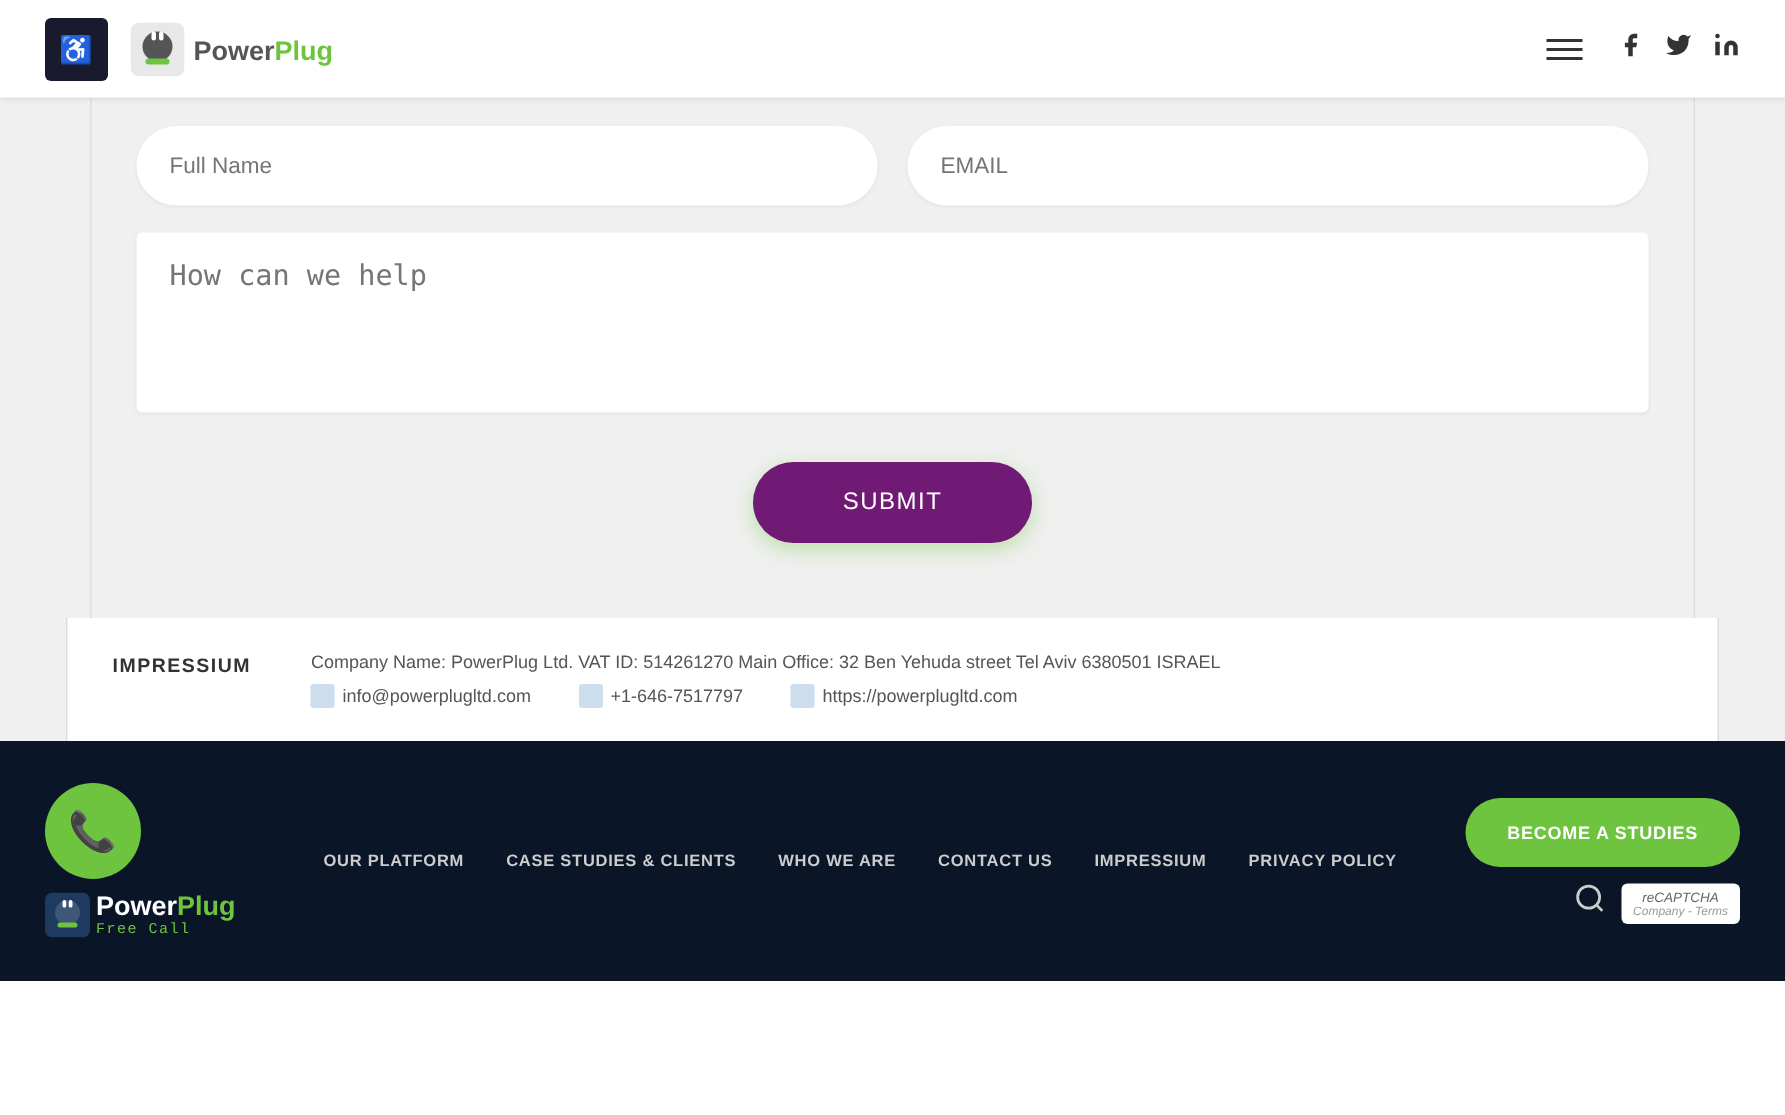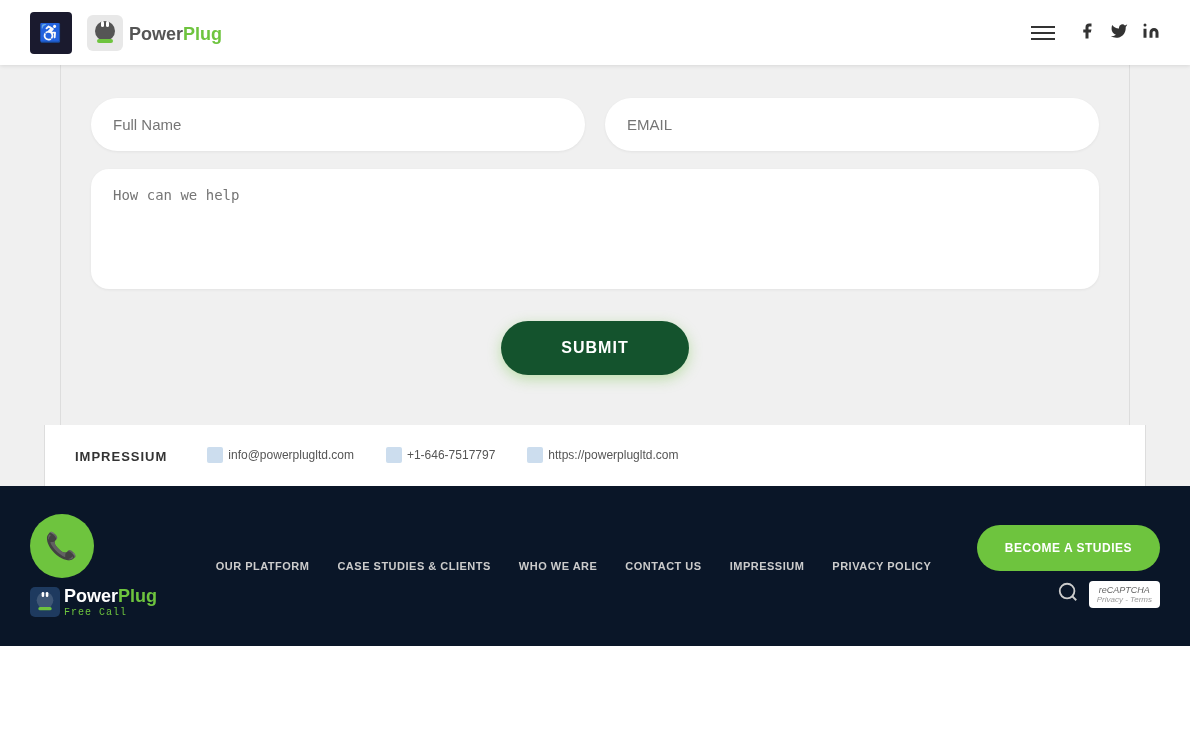--- a/index.html
+++ b/index.html
@@ -59,43 +59,43 @@
       border: none;
       background: #fff;
       font-size: 15px;
       color: #aaa;
       outline: none;
       box-shadow: 0 1px 3px rgba(0,0,0,0.06);
     }
     .form-textarea {
       width: 100%;
       padding: 18px 22px;
-      border-radius: 18px;
+      border-radius: 4px;
       border: none;
       background: #fff;
-      font-size: 14px;
+      font-size: 19px;
       color: #aaa;
       outline: none;
       resize: none;
       height: 120px;
       box-shadow: 0 1px 3px rgba(0,0,0,0.06);
     }
     .submit-row {
       display: flex;
       justify-content: center;
       margin-top: 28px;
     }
     .submit-btn {
-      background: #14532d;
+      background: #701a75;
       color: #fff;
       border: none;
       border-radius: 30px;
       padding: 18px 60px;
       font-size: 16px;
-      font-weight: bold;
+      font-weight: normal;
       letter-spacing: 1px;
       cursor: pointer;
       box-shadow: 0 4px 14px rgba(110,196,62,0.4);
     }
     .impressium-label {
       font-size: 13px;
       font-weight: bold;
       color: #333;
       letter-spacing: 1px;
       white-space: nowrap;
@@ -233,39 +233,40 @@
             <path d="M16 8a6 6 0 0 1 6 6v7h-4v-7a2 2 0 0 0-2-2 2 2 0 0 0-2 2v7h-4v-7a6 6 0 0 1 6-6zM2 9h4v12H2z"></path>
             <circle cx="4" cy="4" r="2" fill="#333"></circle>
           </svg>
       </a>
     </div>
   </div>
 </div>
 
 <div class="main-content">
 
-  <div style="background:#f0f0f0; margin: 0 60px; border-left: 1px solid #ddd; border-right: 1px solid #ddd; padding: 33px 30px 50px 30px;">
+  <div style="background:#f0f0f0; margin: 0 60px; border-left: 1px solid #ddd; border-right: 1px solid #ddd; padding: 19px 30px 50px 30px;">
 
     <div class="form-row">
       <input class="form-input" type="text" placeholder="Full Name" style="">
       <input class="form-input" type="email" placeholder="EMAIL" style="">
     </div>
 
     <div>
       <textarea class="form-textarea" placeholder="How can we help" style=""></textarea>
     </div>
 
     <div class="submit-row">
       <button class="submit-btn">SUBMIT</button>
     </div>
   </div>
 
   <div style="background:#fff; margin: 0 44px; border-left: 1px solid #ddd; border-right: 1px solid #ddd; padding: 22px 30px; display:flex; align-items:flex-start; gap:40px;">
     <div class="impressium-label">IMPRESSIUM</div>
     <div class="impressium-info">
+      <div class="impressium-row1">Company Name: PowerPlug  Ltd.     VAT ID: 514261270     Main Office: 32 Ben Yehuda street Tel Aviv 6380501 ISRAEL</div>
       <div class="impressium-row2">
         <a class="impressium-link" href="#">
           <span class="impressium-link-icon" style="background:#cde; width:16px;height:16px;border-radius:2px;display:inline-block;"></span>
           <span>info@powerplugltd.com</span>
         </a>
         <a class="impressium-link" href="#">
           <span class="impressium-link-icon" style="background:#cde; width:16px;height:16px;border-radius:2px;display:inline-block;"></span>
           <span>+1-646-7517797</span>
         </a>
         <a class="impressium-link" href="#">
@@ -313,18 +314,18 @@
       <button class="become-partner-btn">BECOME A STUDIES</button>
       <div style="display:flex; align-items:center; gap:10px;font-style:italic;">
         <div style="color:#ccc; font-size:20px; cursor:pointer;">
           <svg width="22" height="22" viewBox="0 0 24 24" fill="none" stroke="#ccc" stroke-width="2">
               <circle cx="11" cy="11" r="8"></circle>
               <line x1="21" y1="21" x2="16.65" y2="16.65"></line>
             </svg>
         </div>
         <div style="background:#fff; border-radius:4px; padding:4px 8px; font-size:9px; color:#666; display:flex; flex-direction:column; align-items:center;">
           <span style="font-size:9px;">reCAPTCHA</span>
-          <span style="font-size:8px; color:#999;">Privacy - Terms</span>
+          <span style="font-size:8px; color:#999;">Company - Terms</span>
         </div>
       </div>
     </div>
   </div>
 </div>
 
 </body></html>

